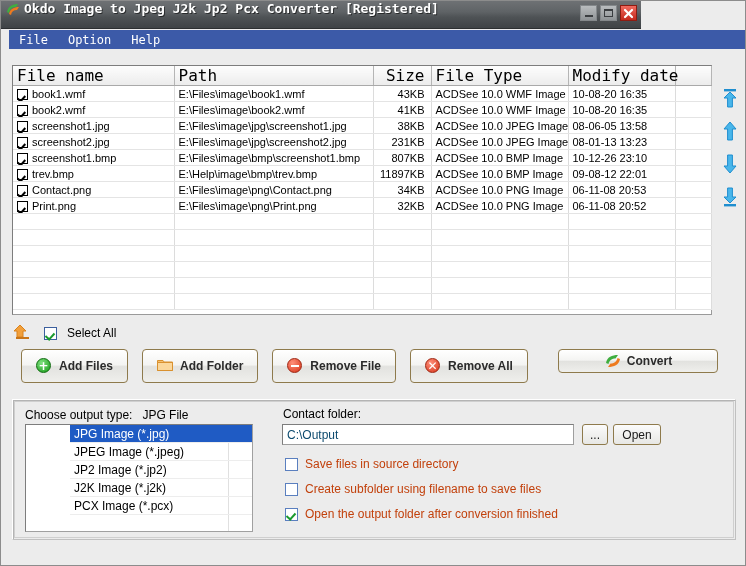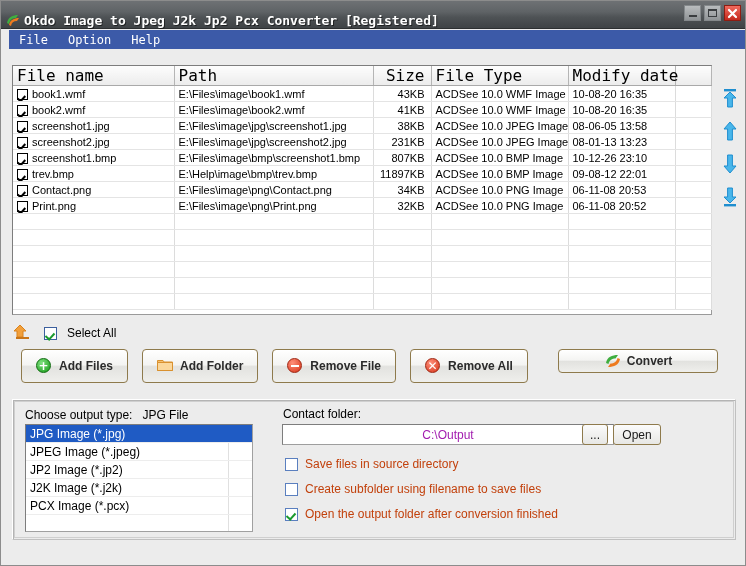--- a/index.html
+++ b/index.html
@@ -13,23 +13,23 @@
   #app {
     position: relative;
     width: 746px; height: 566px;
     background: #ececec;
     border: 1px solid #8c8c8c;
     overflow: hidden;
   }
 
   
   .titlebar {
-    position: absolute; left: 0; top: 0; width: 744px; height: 28px;
+    position: absolute; left: 0; top: 0; width: 640px; height: 28px;
     background: linear-gradient(to bottom, #6e7174 0%, #5f6366 40%, #4e5255 60%, #3f4346 100%);
-    display: flex; align-items: flex-end;
+    display: flex; align-items: flex-start;
     border-bottom: 1px solid #2c2f31;
   }
   .app-icon {
     width: 18px; height: 16px; margin-left: 3px; margin-right: 2px;
     position: relative; flex: 0 0 auto;
   }
   .title-text {
     color: #ffffff;
     font-family: "DejaVu Sans Mono", monospace;
     font-size: 13px;
@@ -224,38 +224,38 @@
     position: absolute; right: 23px; top: 0; bottom: 0; width: 1px; background: #e0e0e0;
   }
   .typerow {
     height: 18px; line-height: 18px;
     font-size: 12px; color: #000;
     padding-left: 4px;
     border-bottom: 1px solid #ededed;
     white-space: nowrap;
     cursor: default;
     position: relative;
+    margin-left: 44px;
   }
   .typerow.selected { background: #1f5bc4; color: #ffffff; }
   .typerow.blank { color: transparent; }
 
   .out-label {
     position: absolute; left: 282px; top: 406px;
     font-size: 12px; color: #000;
   }
   .out-input {
     position: absolute; left: 281px; top: 423px;
-    width: 332px; height: 21px;
+    width: 292px; height: 21px;
     background: #ffffff;
     border: 1px solid #9e9e9e;
     border-top-color: #7d7d7d; border-left-color: #7d7d7d;
-    font-size: 12px; color: #a21caf;
+    font-size: 12px; color: #0c4a6e;
     padding: 2px 4px; line-height: 16px;
     font-family: "Liberation Sans", sans-serif;
-    text-align: center;
   }
   .sbtn {
     position: absolute; height: 21px;
     background: linear-gradient(to bottom,#fbfbfb,#e7e7e4);
     border: 1px solid #8e7a4c; border-radius: 3px;
     font-size: 12px; color: #1a1a1a;
     display: flex; align-items: center; justify-content: center;
     cursor: pointer;
   }
   .dots-btn { left: 581px; top: 423px; width: 26px; }

